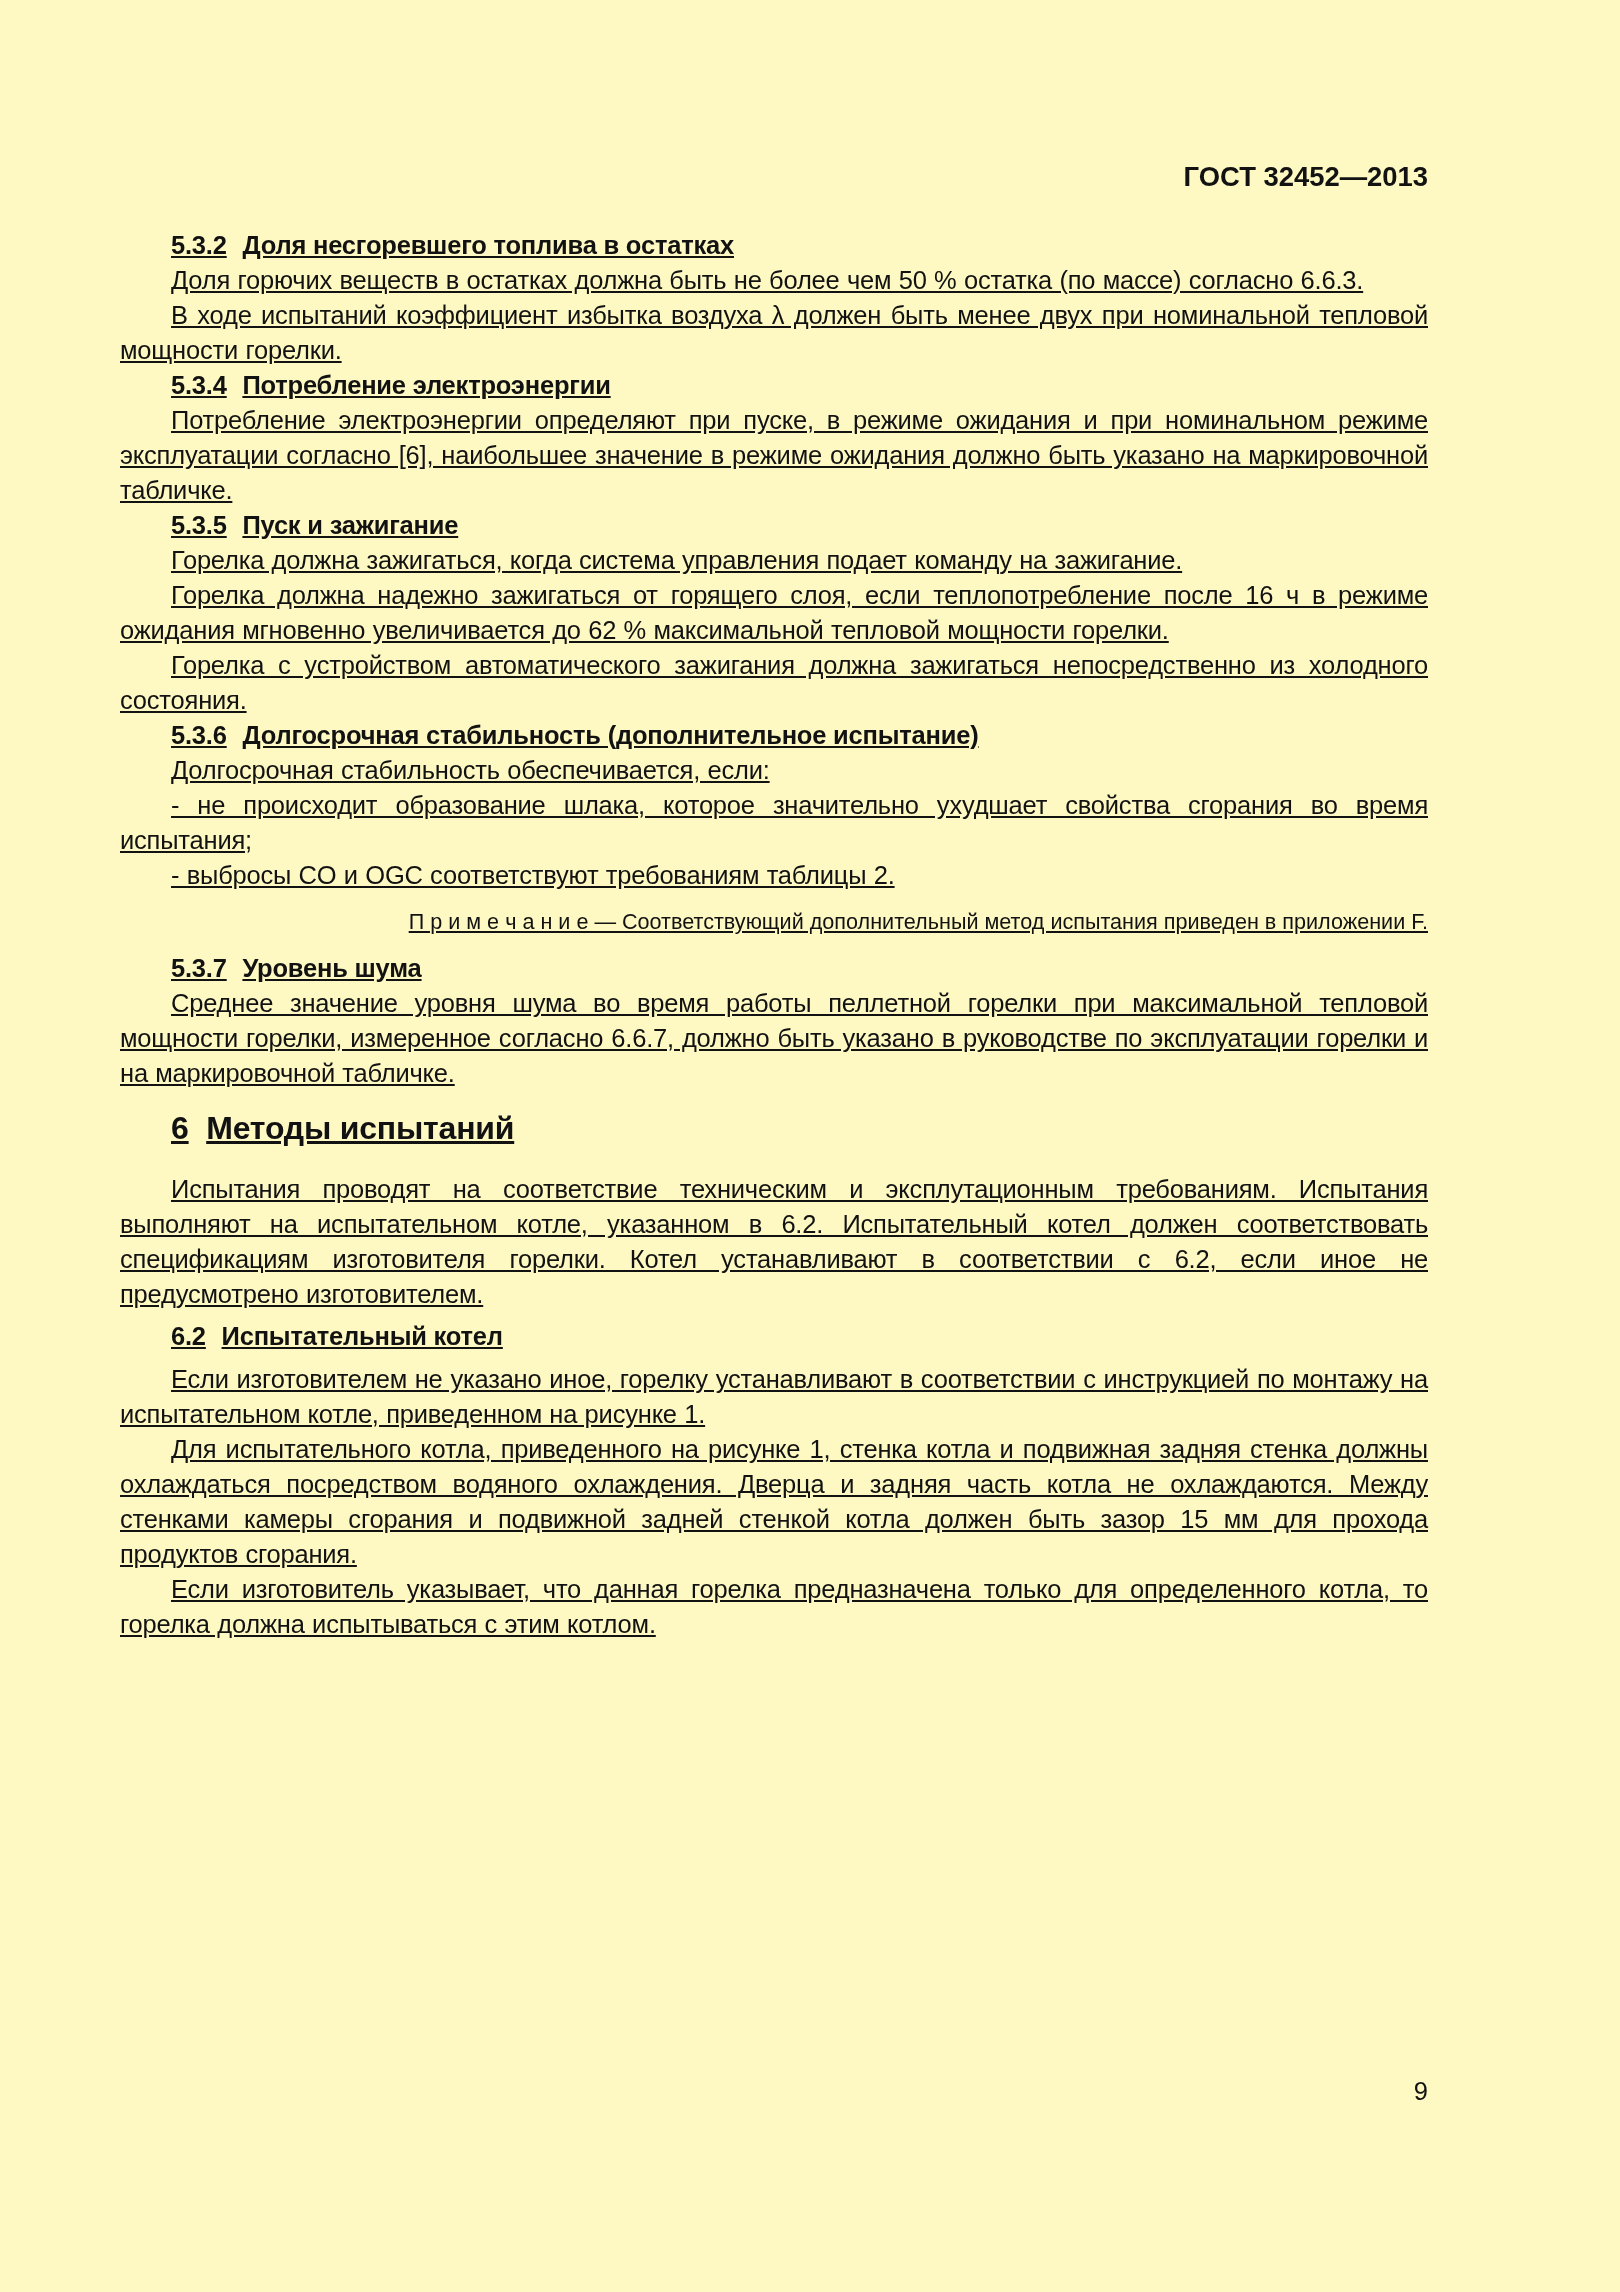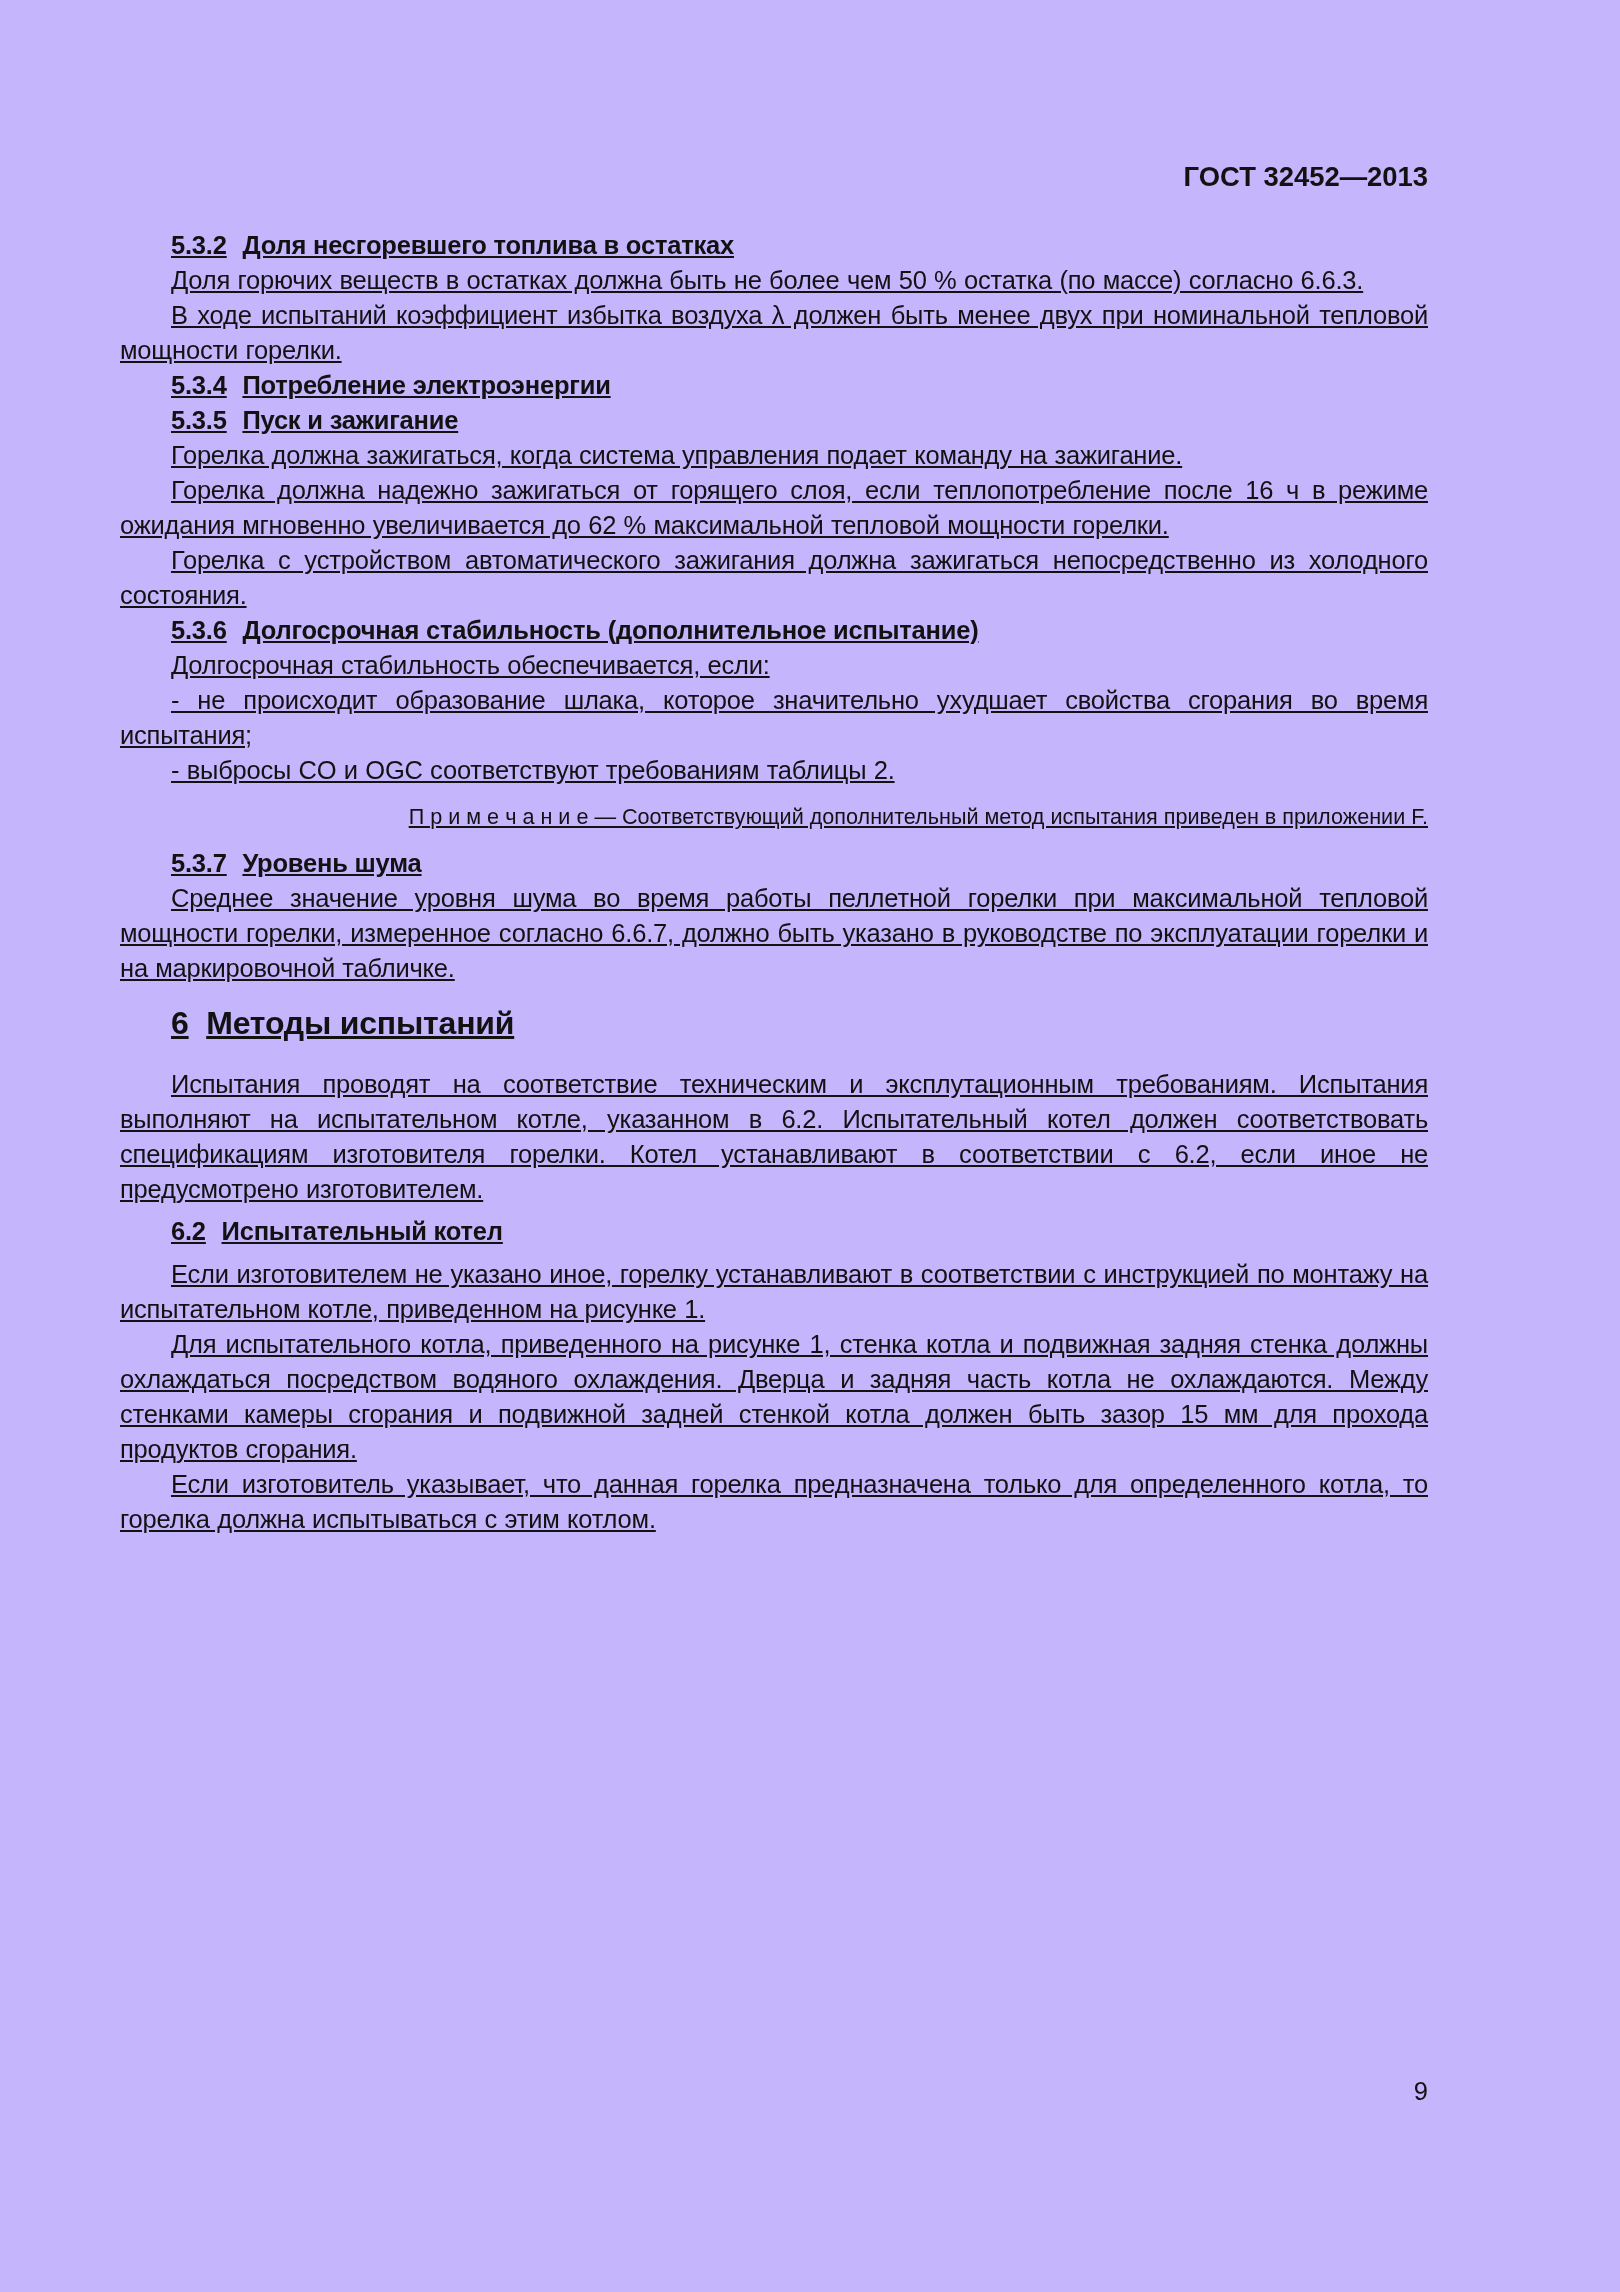--- a/index.html
+++ b/index.html
@@ -5,21 +5,21 @@
   html, body {
     margin: 0;
     padding: 0;
     background: #e8e8e8;
   }
   .page {
     position: relative;
     width: 1620px;
     height: 2293px;
     margin: 0 auto;
-    background: #c4b5fd;
+    background: #fef9c3;
     color: #121212;
     font-family: "Liberation Sans", "DejaVu Sans", sans-serif;
     overflow: hidden;
   }
   .doc-code {
     position: absolute;
     top: 160px;
     left: 120px;
     width: 1308px;
     text-align: right;
@@ -91,20 +91,21 @@
   <div class="doc-code">ГОСТ 32452—2013</div>
 
   <div class="content">
 
     <h3 class="clause"><span class="num">5.3.2</span><span>Доля несгоревшего топлива в остатках</span></h3>
     <p class="body">Доля горючих веществ в остатках должна быть не более чем 50 % остатка (по массе) согласно 6.6.3.</p>
 
     <p class="body">В ходе испытаний коэффициент избытка воздуха λ должен быть менее двух при номинальной тепловой мощности горелки.</p>
 
     <h3 class="clause"><span class="num">5.3.4</span><span>Потребление электроэнергии</span></h3>
+    <p class="body">Потребление электроэнергии определяют при пуске, в режиме ожидания и при номинальном режиме эксплуатации согласно [6], наибольшее значение в режиме ожидания должно быть указано на маркировочной табличке.</p>
 
     <h3 class="clause"><span class="num">5.3.5</span><span>Пуск и зажигание</span></h3>
     <p class="body">Горелка должна зажигаться, когда система управления подает команду на зажигание.</p>
     <p class="body">Горелка должна надежно зажигаться от горящего слоя, если теплопотребление после 16 ч в режиме ожидания мгновенно увеличивается до 62 % максимальной тепловой мощности горелки.</p>
     <p class="body">Горелка с устройством автоматического зажигания должна зажигаться непосредственно из холодного состояния.</p>
 
     <h3 class="clause"><span class="num">5.3.6</span><span>Долгосрочная стабильность (дополнительное испытание)</span></h3>
     <p class="body">Долгосрочная стабильность обеспечивается, если:</p>
     <p class="body">- не происходит образование шлака, которое значительно ухудшает свойства сгорания во время испытания;</p>
     <p class="body">- выбросы CO и OGC соответствуют требованиям таблицы 2.</p>

